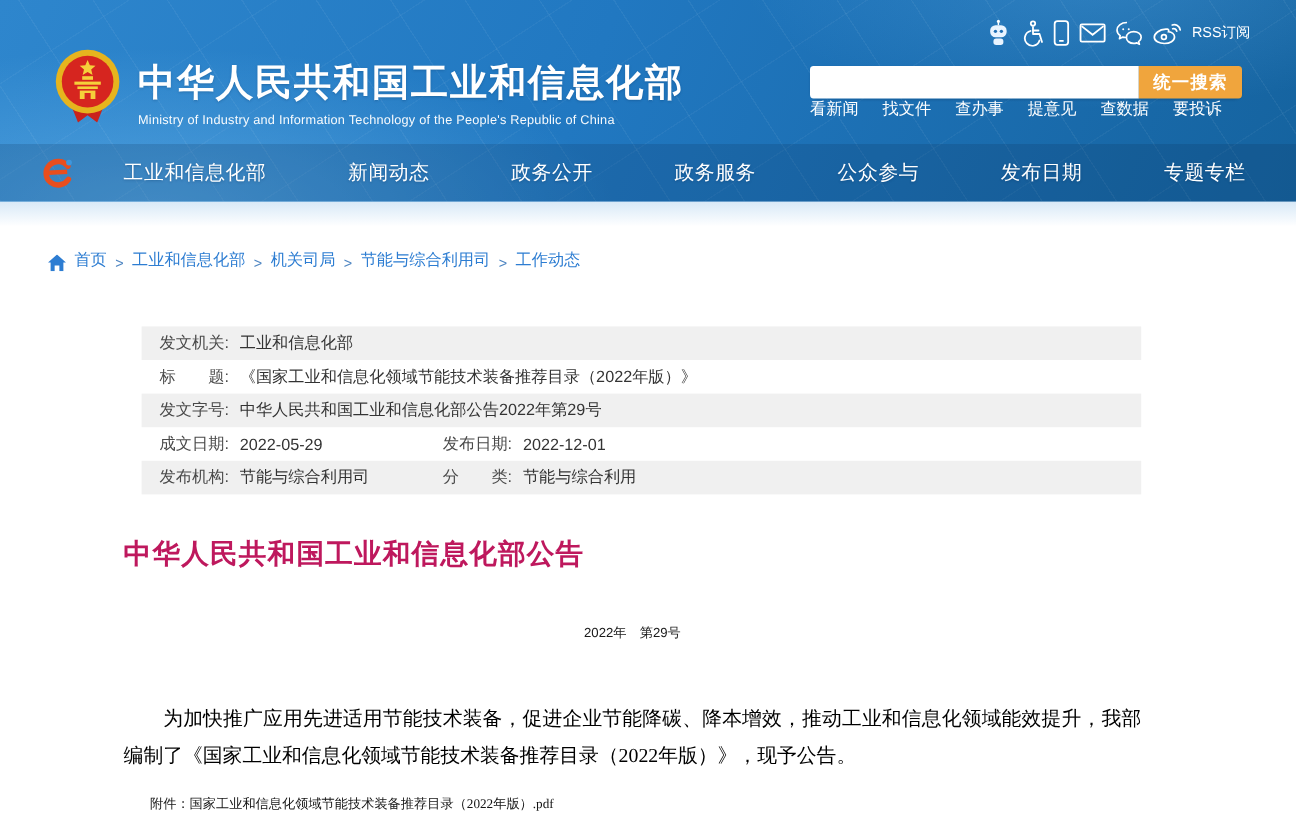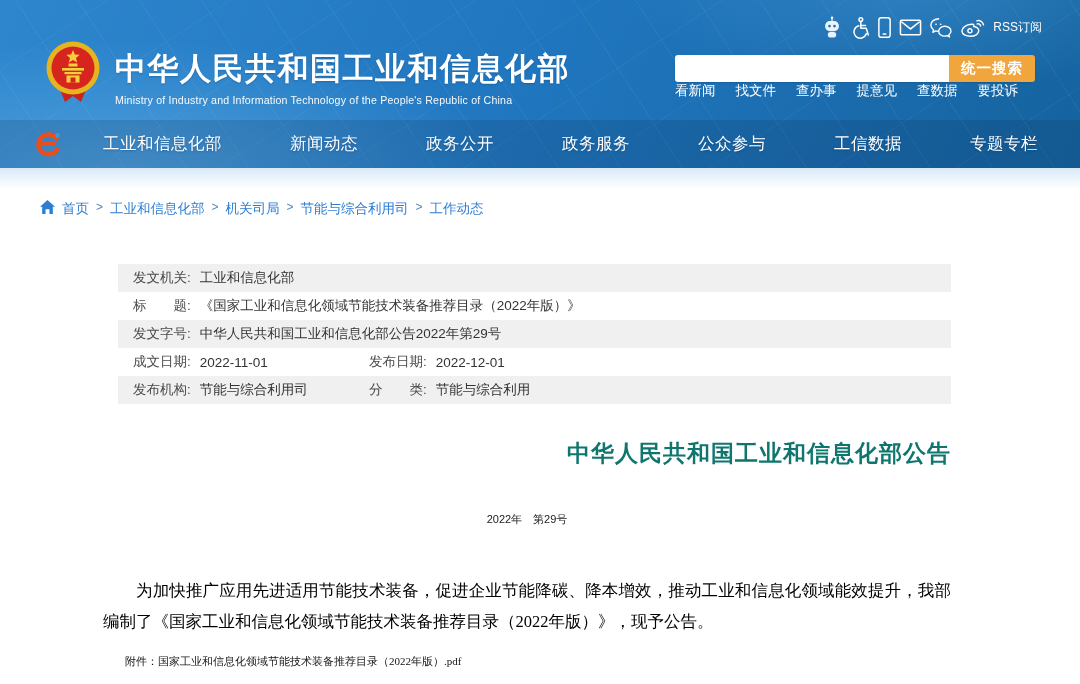--- a/index.html
+++ b/index.html
@@ -47,38 +47,38 @@
     position:absolute; left:0; right:0; bottom:0; height:48px; z-index:3;
     background:rgba(9,46,84,0.18); display:flex; align-items:center;
   }
   .nav-logo { margin-left:34px; display:flex; align-items:center; cursor:pointer; }
   .nav-list { display:flex; margin-left:41px; gap:68px; }
   .nav-item { color:#ffffff; font-size:16.5px; letter-spacing:0.5px; cursor:pointer; white-space:nowrap; text-shadow:0 1px 2px rgba(0,40,80,0.3); }
 
   
   .header-fade { height:20px; background:linear-gradient(#d8e9f7,#fdfeff); }
   .breadcrumb {
-    display:flex; align-items:flex-start; gap:7px;
-    margin:12px 0 0 40px; font-size:13.5px; color:#2d7dd2; height:18px;
+    display:flex; align-items:flex-end; gap:7px;
+    margin:20px 0 0 40px; font-size:13.5px; color:#2d7dd2; height:18px;
   }
   .crumb-link { color:#2d7dd2; cursor:pointer; white-space:nowrap; }
   .crumb-sep { color:#4f86c2; font-size:12px; }
 
   
   .meta-table { margin:46px 0 0 118px; width:833px; font-size:13.5px; }
   .meta-row { display:flex; align-items:center; min-height:28px; padding-left:15px; }
   .meta-row.alt { background:#f0f0f0; }
   .meta-cell { display:flex; align-items:center; }
   .meta-cell.w { width:236px; }
   .meta-label { color:#4a4a4a; white-space:pre; }
   .meta-value { color:#333333; margin-left:9px; }
 
   
   .article { margin:34px 0 0 103px; width:848px; }
-  .article-title { text-align:right; font-size:23px; font-weight:bold; color:#0f766e; letter-spacing:1px; line-height:30px; }
+  .article-title { text-align:left; font-size:23px; font-weight:bold; color:#be185d; letter-spacing:1px; line-height:30px; }
   .article-issue { text-align:center; margin-top:44px; font-size:11px; color:#1a1a1a; }
   .article-body {
     margin-top:48px; font-family:"Liberation Serif","DejaVu Serif",serif;
     font-size:16.5px; line-height:31px; color:#000000; text-indent:2em; text-align:justify;
   }
   .attachment-line {
     margin-top:17px; font-family:"Liberation Serif","DejaVu Serif",serif;
     font-size:11px; color:#141414; text-indent:2em;
   }
   .attachment-name { cursor:pointer; }
@@ -180,21 +180,21 @@
         <line x1="6.5" y1="15" x2="22" y2="14.2" stroke="#e84e1e" stroke-width="3.8"></line>
         <circle cx="23.5" cy="6.5" r="2.4" fill="#3e97dd"></circle>
       </svg>
     </span>
     <div class="nav-list">
       <span class="nav-item">工业和信息化部</span>
       <span class="nav-item">新闻动态</span>
       <span class="nav-item">政务公开</span>
       <span class="nav-item">政务服务</span>
       <span class="nav-item">公众参与</span>
-      <span class="nav-item">工信数据</span>
+      <span class="nav-item">发布日期</span>
       <span class="nav-item">专题专栏</span>
     </div>
   </div>
 </div>
 
 <div class="header-fade"></div>
 
 <div class="breadcrumb">
   <span class="icon-btn">
     <svg width="15" height="14" viewBox="0 0 16 15" fill="#2d7dd2">
@@ -227,21 +227,21 @@
   </div>
   <div class="meta-row alt">
     <div class="meta-cell">
       <span class="meta-label">发文字号:</span>
       <span class="meta-value">中华人民共和国工业和信息化部公告2022年第29号</span>
     </div>
   </div>
   <div class="meta-row">
     <div class="meta-cell w">
       <span class="meta-label">成文日期:</span>
-      <span class="meta-value">2022-11-01</span>
+      <span class="meta-value">2022-05-29</span>
     </div>
     <div class="meta-cell">
       <span class="meta-label">发布日期:</span>
       <span class="meta-value">2022-12-01</span>
     </div>
   </div>
   <div class="meta-row alt">
     <div class="meta-cell w">
       <span class="meta-label">发布机构:</span>
       <span class="meta-value">节能与综合利用司</span>

